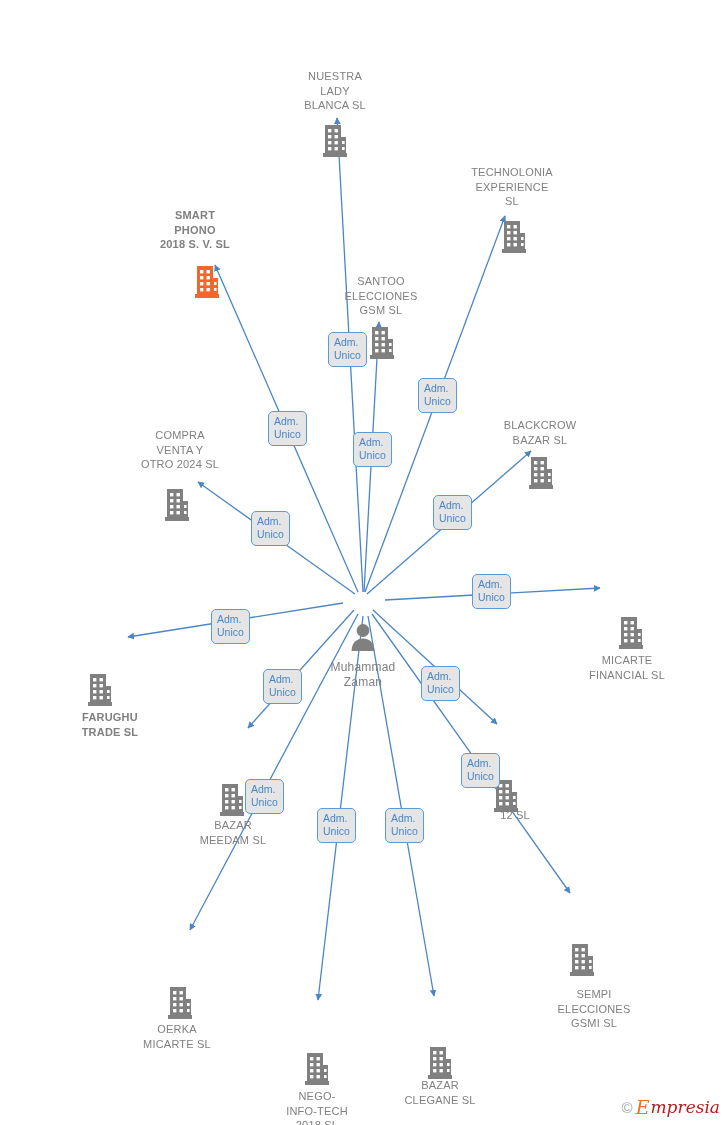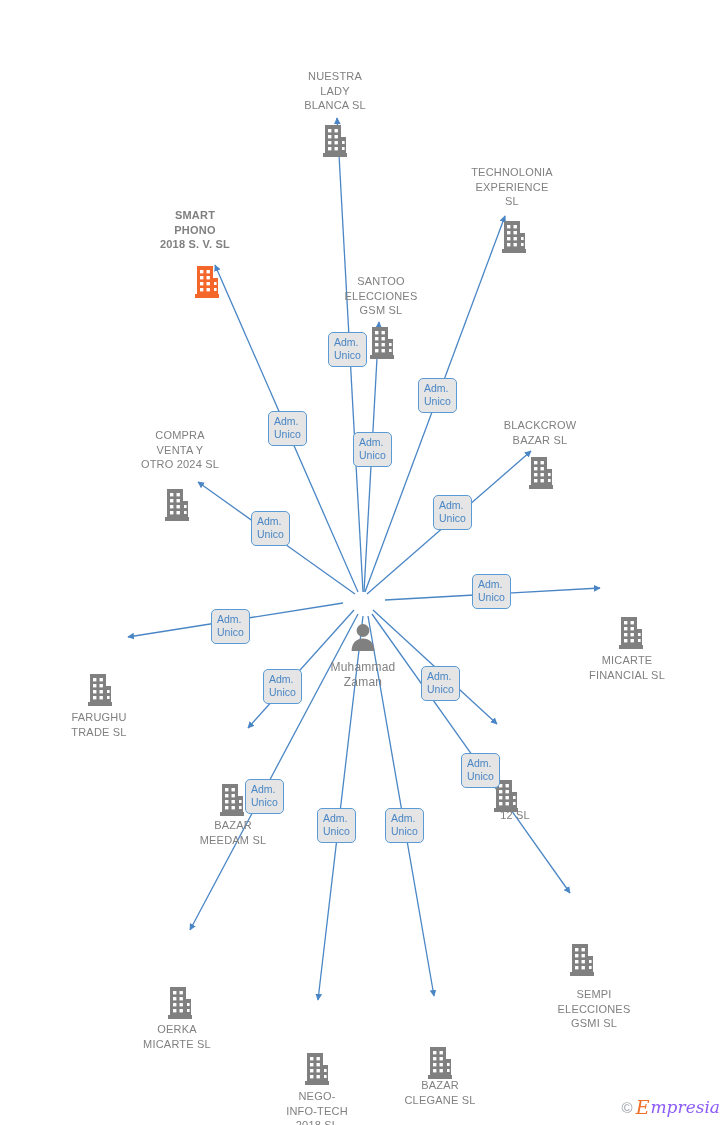--- a/index.html
+++ b/index.html
@@ -79,21 +79,21 @@
     font-family: "DejaVu Serif", serif;
     font-style: italic;
     font-size: 19px;
     color: #f0702a;
     line-height: 1;
   }
   .wm-text {
     font-family: "DejaVu Serif", serif;
     font-style: italic;
     font-size: 17px;
-    color: #8b5cf6;
+    color: #b91c1c;
     line-height: 1;
     margin-left: -2px;
   }
 </style>
 </head>
 <body>
 
 <div id="canvas">
 
   <svg id="edges" viewBox="0 0 728 1125" xmlns="http://www.w3.org/2000/svg">
@@ -267,21 +267,21 @@
           <rect x="14.5" y="5" width="3.4" height="3.4" fill="#ffffff"></rect>
           <rect x="8" y="11" width="3.4" height="3.4" fill="#ffffff"></rect>
           <rect x="14.5" y="11" width="3.4" height="3.4" fill="#ffffff"></rect>
           <rect x="8" y="17" width="3.4" height="3.4" fill="#ffffff"></rect>
           <rect x="14.5" y="17" width="3.4" height="3.4" fill="#ffffff"></rect>
           <rect x="8" y="23" width="3.4" height="3.4" fill="#ffffff"></rect>
           <rect x="14.5" y="23" width="3.4" height="3.4" fill="#ffffff"></rect>
           <rect x="22" y="17" width="2.6" height="3" fill="#ffffff"></rect>
           <rect x="22" y="23" width="2.6" height="3" fill="#ffffff"></rect>
         </svg></div>
-      <div class="node" style="left: 99px; top: 672px;">
+      <div class="node" style="left: 110px; top: 672px; font-weight: bold;">
         <div class="node-label">FARUGHU
 TRADE  SL</div>
       </div>
       <div class="node node-icon" style="left: 232px; top: 745px;"><svg width="30" height="34" viewBox="0 0 30 34" xmlns="http://www.w3.org/2000/svg">
           <rect x="5" y="1" width="16" height="30" fill="#808080"></rect>
           <rect x="20" y="13" width="6" height="18" fill="#808080"></rect>
           <rect x="3" y="29" width="24" height="4" fill="#808080"></rect>
           <rect x="8" y="5" width="3.4" height="3.4" fill="#ffffff"></rect>
           <rect x="14.5" y="5" width="3.4" height="3.4" fill="#ffffff"></rect>
           <rect x="8" y="11" width="3.4" height="3.4" fill="#ffffff"></rect>

